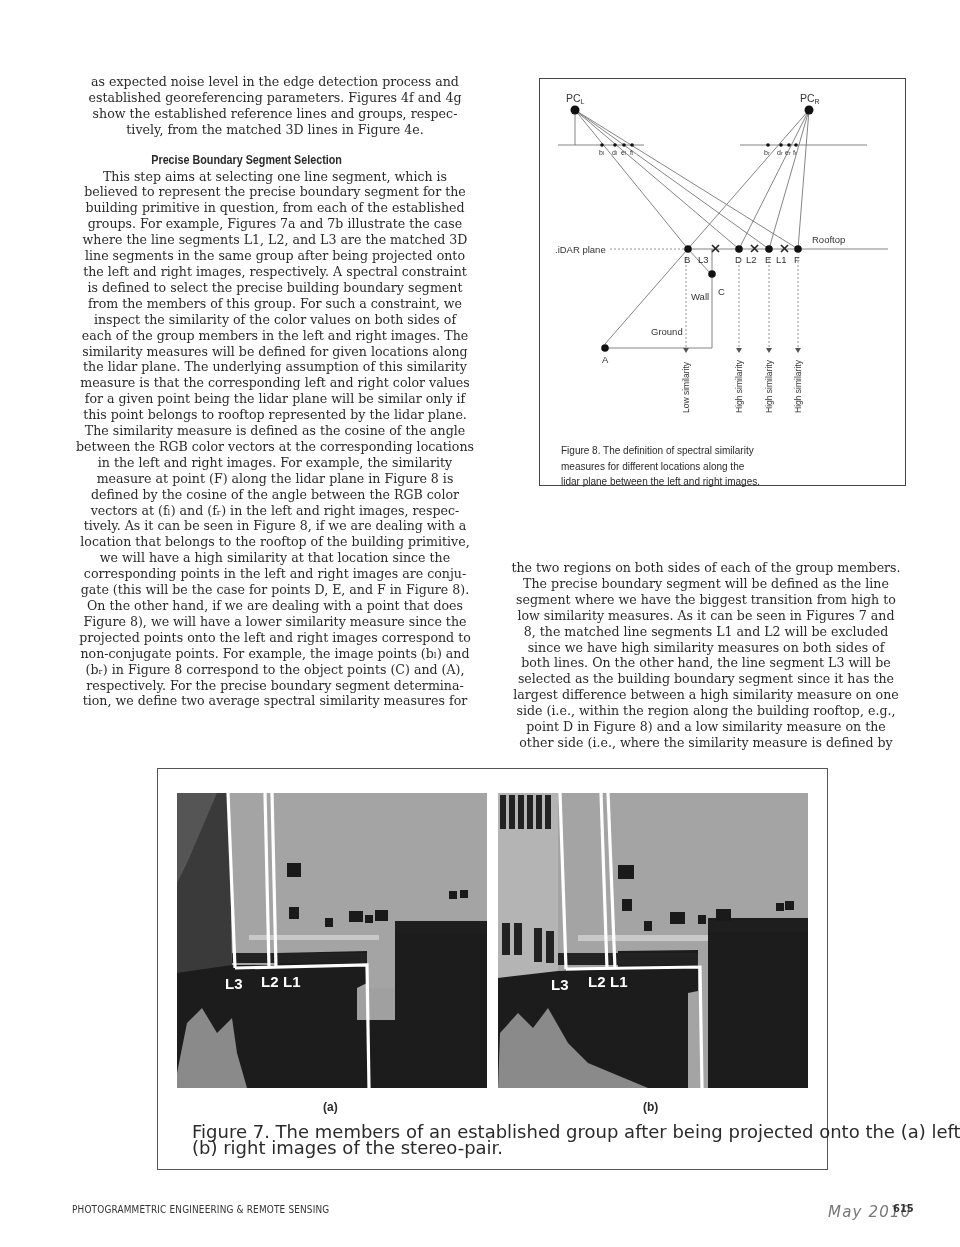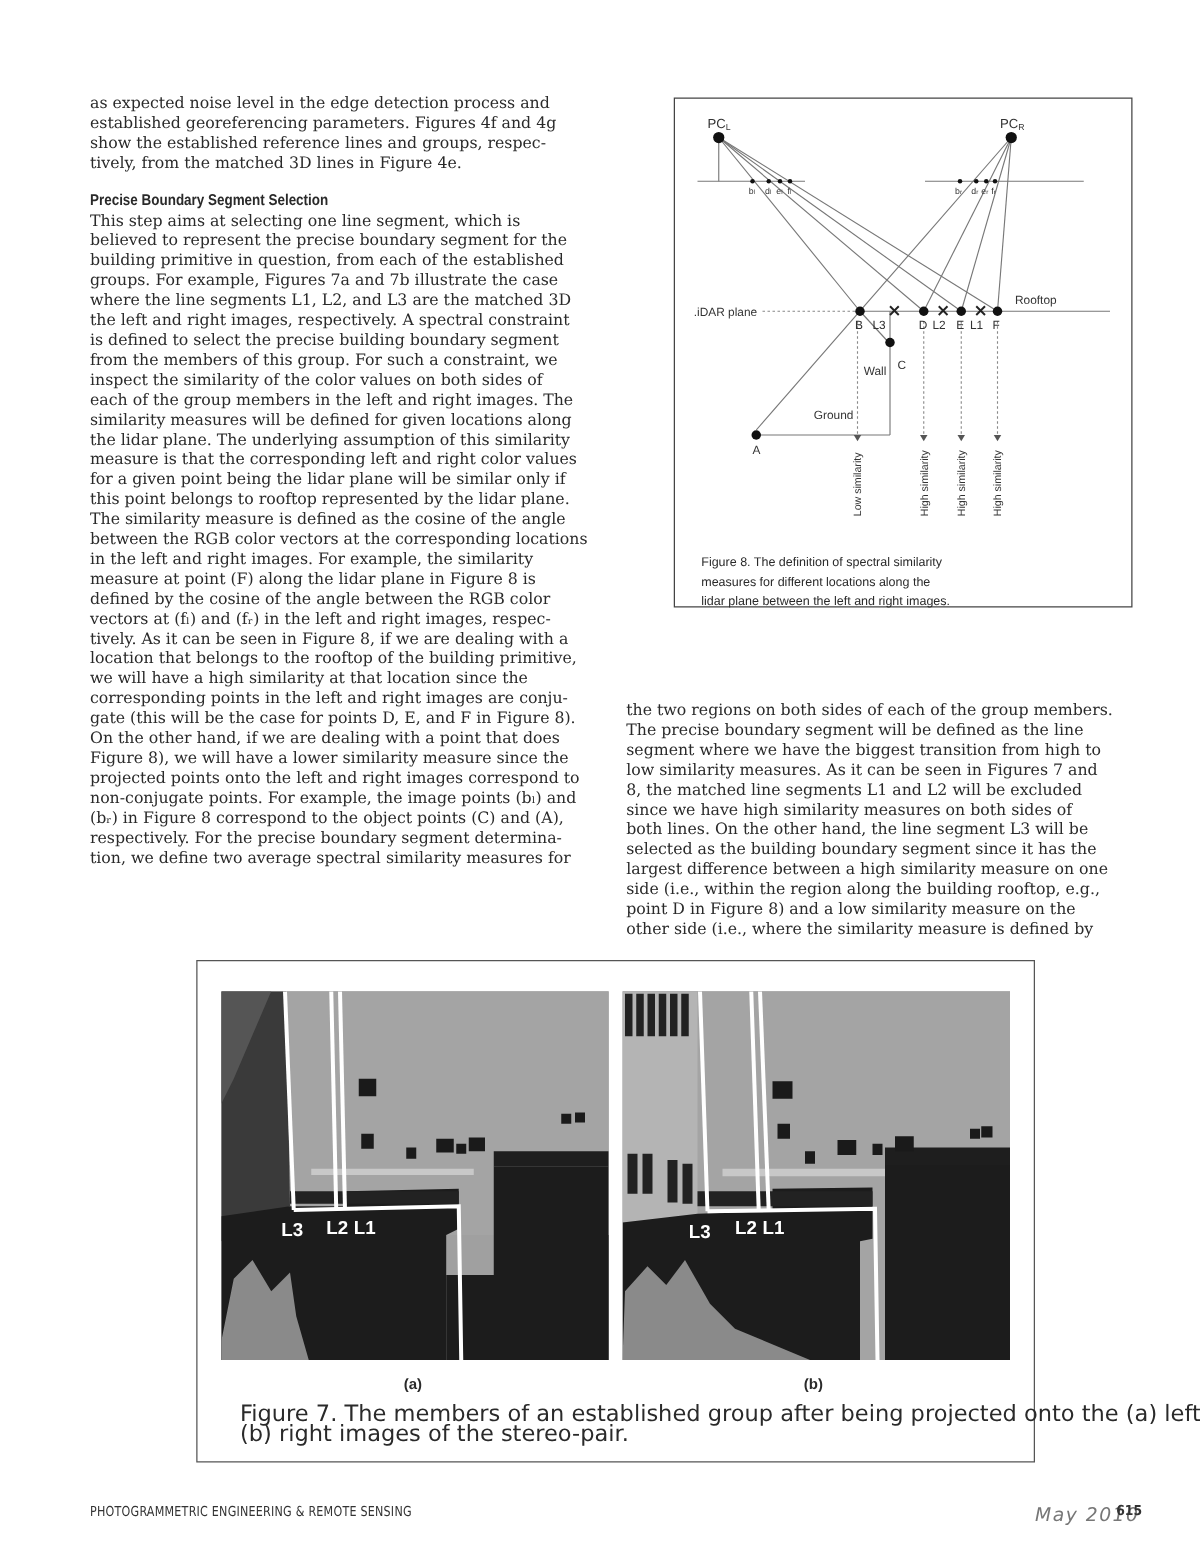--- a/index.html
+++ b/index.html
@@ -1,17 +1,17 @@
 <!DOCTYPE html>
 <html><head>
 <meta charset="utf-8">
 <style>
   html, body { margin:0; padding:0; background:#ffffff; }
   body { width:960px; height:1247px; position:relative; overflow:hidden; color:#2a2a2a; }
-  .col { position:absolute; font-family:"DejaVu Serif", "Liberation Serif", serif; font-size:12.6px; line-height:15.9px; text-align:left; }
+  .col { position:absolute; font-family:"DejaVu Serif", "Liberation Serif", serif; font-size:12.6px; line-height:15.9px; text-align:center; }
   .col p { margin:0; }
   .col .line { display:block; white-space:nowrap; }
   #col-left { left:72px; top:74px; width:406px; }
   #col-right-bottom { left:501px; top:537px; width:410px;margin-top:23px; }
   .subhead { font-family:"Liberation Sans", sans-serif; font-weight:bold; font-size:12.5px; transform:scaleX(0.86); transform-origin:left; display:block; margin-top:15px; white-space:nowrap; }
 
   #fig8 { position:absolute; left:539px; top:78px; width:367px; height:408px; border:1.5px solid #444; box-sizing:border-box; background:#fff; }
   #fig8 svg { position:absolute; left:0; top:0; }
   #fig8 .cap { position:absolute; left:21px; top:348px; width:330px; font-family:Liberation Sans, sans-serif; font-size:10px; line-height:15.6px; color:#2a2a2a;margin-top:16px; }
   #fig8 .cap .line { display:block; white-space:nowrap; }
@@ -42,20 +42,21 @@
     <span class="line">show the established reference lines and groups, respec-</span>
     <span class="line">tively, from the matched 3D lines in Figure 4e.</span>
   </p>
   <span class="subhead">Precise Boundary Segment Selection</span>
   <p id="left-body">
       <span class="line">This step aims at selecting one line segment, which is</span>
       <span class="line">believed to represent the precise boundary segment for the</span>
       <span class="line">building primitive in question, from each of the established</span>
       <span class="line">groups. For example, Figures 7a and 7b illustrate the case</span>
       <span class="line">where the line segments L1, L2, and L3 are the matched 3D</span>
+      <span class="line">line segments in the same group after being projected onto</span>
       <span class="line">the left and right images, respectively. A spectral constraint</span>
       <span class="line">is defined to select the precise building boundary segment</span>
       <span class="line">from the members of this group. For such a constraint, we</span>
       <span class="line">inspect the similarity of the color values on both sides of</span>
       <span class="line">each of the group members in the left and right images. The</span>
       <span class="line">similarity measures will be defined for given locations along</span>
       <span class="line">the lidar plane. The underlying assumption of this similarity</span>
       <span class="line">measure is that the corresponding left and right color values</span>
       <span class="line">for a given point being the lidar plane will be similar only if</span>
       <span class="line">this point belongs to rooftop represented by the lidar plane.</span>

